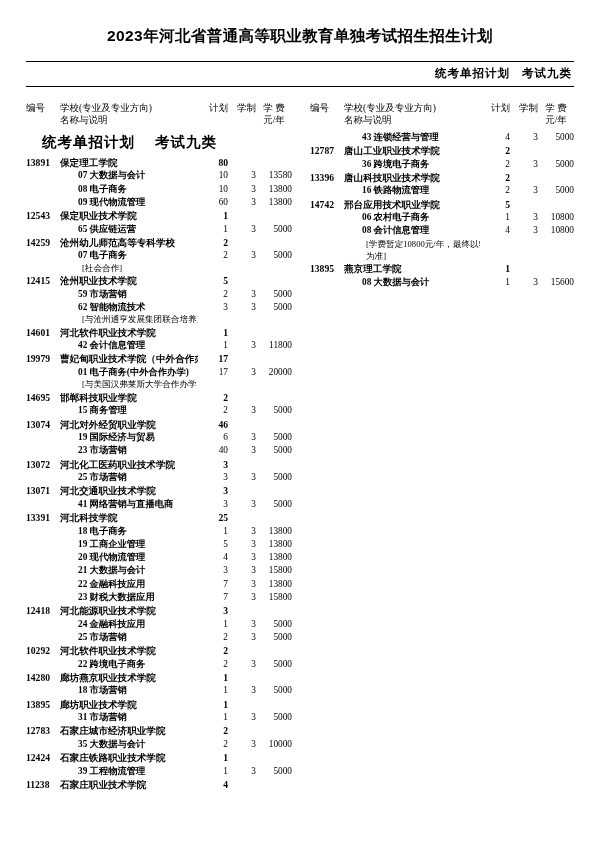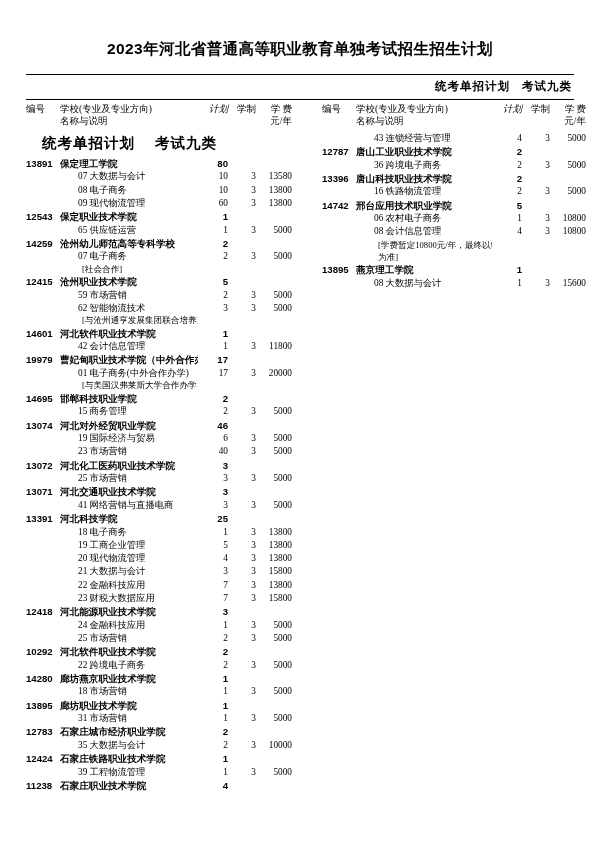--- a/index.html
+++ b/index.html
@@ -12,21 +12,21 @@
     height: 848px;
     font-family: "Liberation Serif", "DejaVu Serif", serif;
     color: #000;
     position: relative;
     overflow: hidden;
   }
   .page {
     width: 600px;
     height: 848px;
     box-sizing: border-box;
-    padding: 29px 26px 10px 26px;
+    padding: 16px 26px 10px 26px;
     position: relative;
   }
   .doc-title {
     text-align: center;
     font-size: 15.5px;
     font-weight: bold;
     letter-spacing: 0.4px;
     margin: 10px 0 14px 0;
     font-family: "Liberation Sans", "DejaVu Sans", sans-serif;
   }
@@ -39,40 +39,40 @@
     text-align: right;
     font-size: 11.5px;
     font-weight: bold;
     padding: 4px 2px 5px 0;
     font-family: "Liberation Sans", "DejaVu Sans", sans-serif;
     letter-spacing: 1px;
   }
   .running-head span.sep { display:inline-block; width: 12px; }
   .columns {
     display: flex;
-    gap: 12px;
-    margin-top: 4px;
+    gap: 0px;
+    margin-top: 16px;
   }
   .col {
     width: 50%;
     box-sizing: border-box;
   }
   .col.left { padding-right: 8px; }
   .col.right { padding-left: 10px; }
   .colhead {
     display: flex;
     font-size: 9.5px;
     line-height: 1.25;
     padding-bottom: 4px;
   }
   .colhead .c-code { width: 34px; flex: 0 0 34px; text-align: left; }
   .colhead .c-name { flex: 1 1 auto; }
-  .colhead .c-plan { width: 30px; flex: 0 0 30px; text-align: right; font-style: italic; }
+  .colhead .c-plan { width: 30px; flex: 0 0 30px; text-align: right; }
   .colhead .c-year { width: 28px; flex: 0 0 28px; text-align: right; }
-  .colhead .c-fee  { width: 36px; flex: 0 0 36px; text-align: right; font-family: Liberation Serif, serif; }
+  .colhead .c-fee  { width: 36px; flex: 0 0 36px; text-align: center; font-family: Liberation Serif, serif; }
   .colhead .stack { display:block; }
   .section-title {
     font-size: 14.5px;
     font-weight: bold;
     font-family: "Liberation Sans", "DejaVu Sans", sans-serif;
     margin: 2px 0 4px 16px;
     letter-spacing: 1px;
   }
   .section-title .gap { display:inline-block; width: 20px; }
   .row {
@@ -84,25 +84,25 @@
   .row .c-code {
     width: 34px; flex: 0 0 34px;
     text-align: left;
   }
   .row .c-name { flex: 1 1 auto; overflow: hidden; }
   .row .c-plan { width: 30px; flex: 0 0 30px; text-align: right; }
   .row .c-year { width: 28px; flex: 0 0 28px; text-align: right; }
   .row .c-fee  { width: 36px; flex: 0 0 36px; text-align: right; }
   .row.school {
     font-weight: bold;
-    font-family: Liberation Sans, sans-serif;
+    font-family: Liberation Serif, serif;
     font-size: 9.6px;
   }
   .row.school .c-plan { font-weight: bold; }
-  .row.major .c-name { padding-left: 18px; }
+  .row.major .c-name { padding-left: 18px; font-weight: bold; }
   .row.note .c-name { padding-left: 22px; font-size: 8.6px; }
   .row.note { line-height: 1.35; }
   .row.note2 .c-name { padding-left: 22px; font-size: 8.6px; }
 </style>
 </head>
 <body>
 
 <div class="page">
 
   <div class="doc-title">2023年河北省普通高等职业教育单独考试招生招生计划</div>

